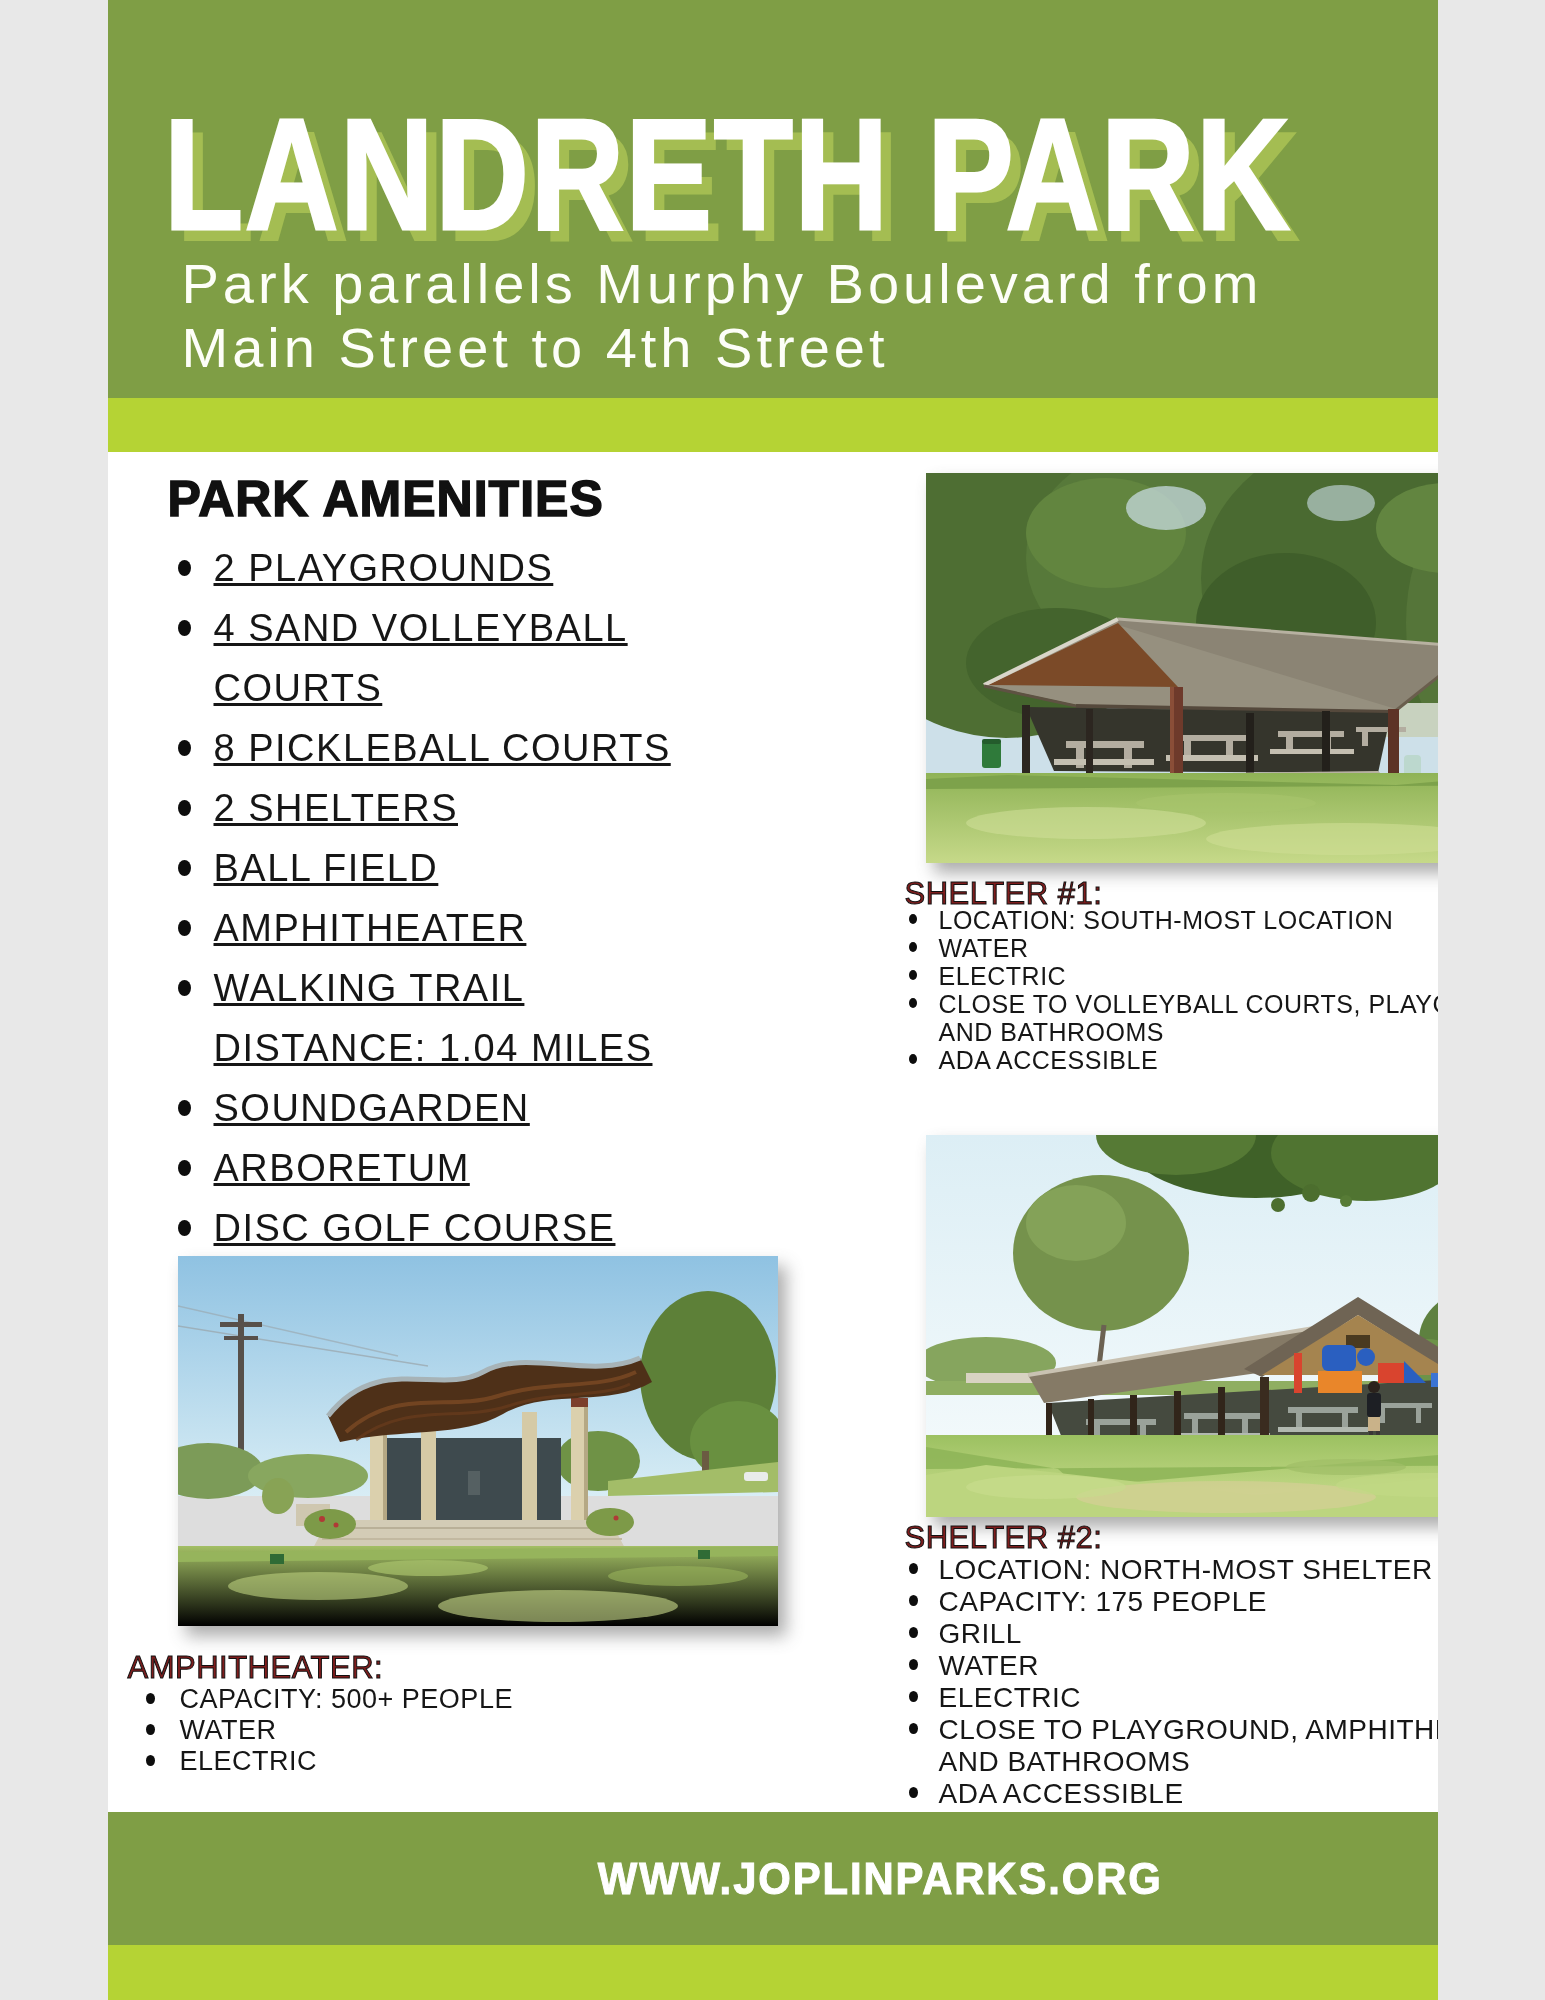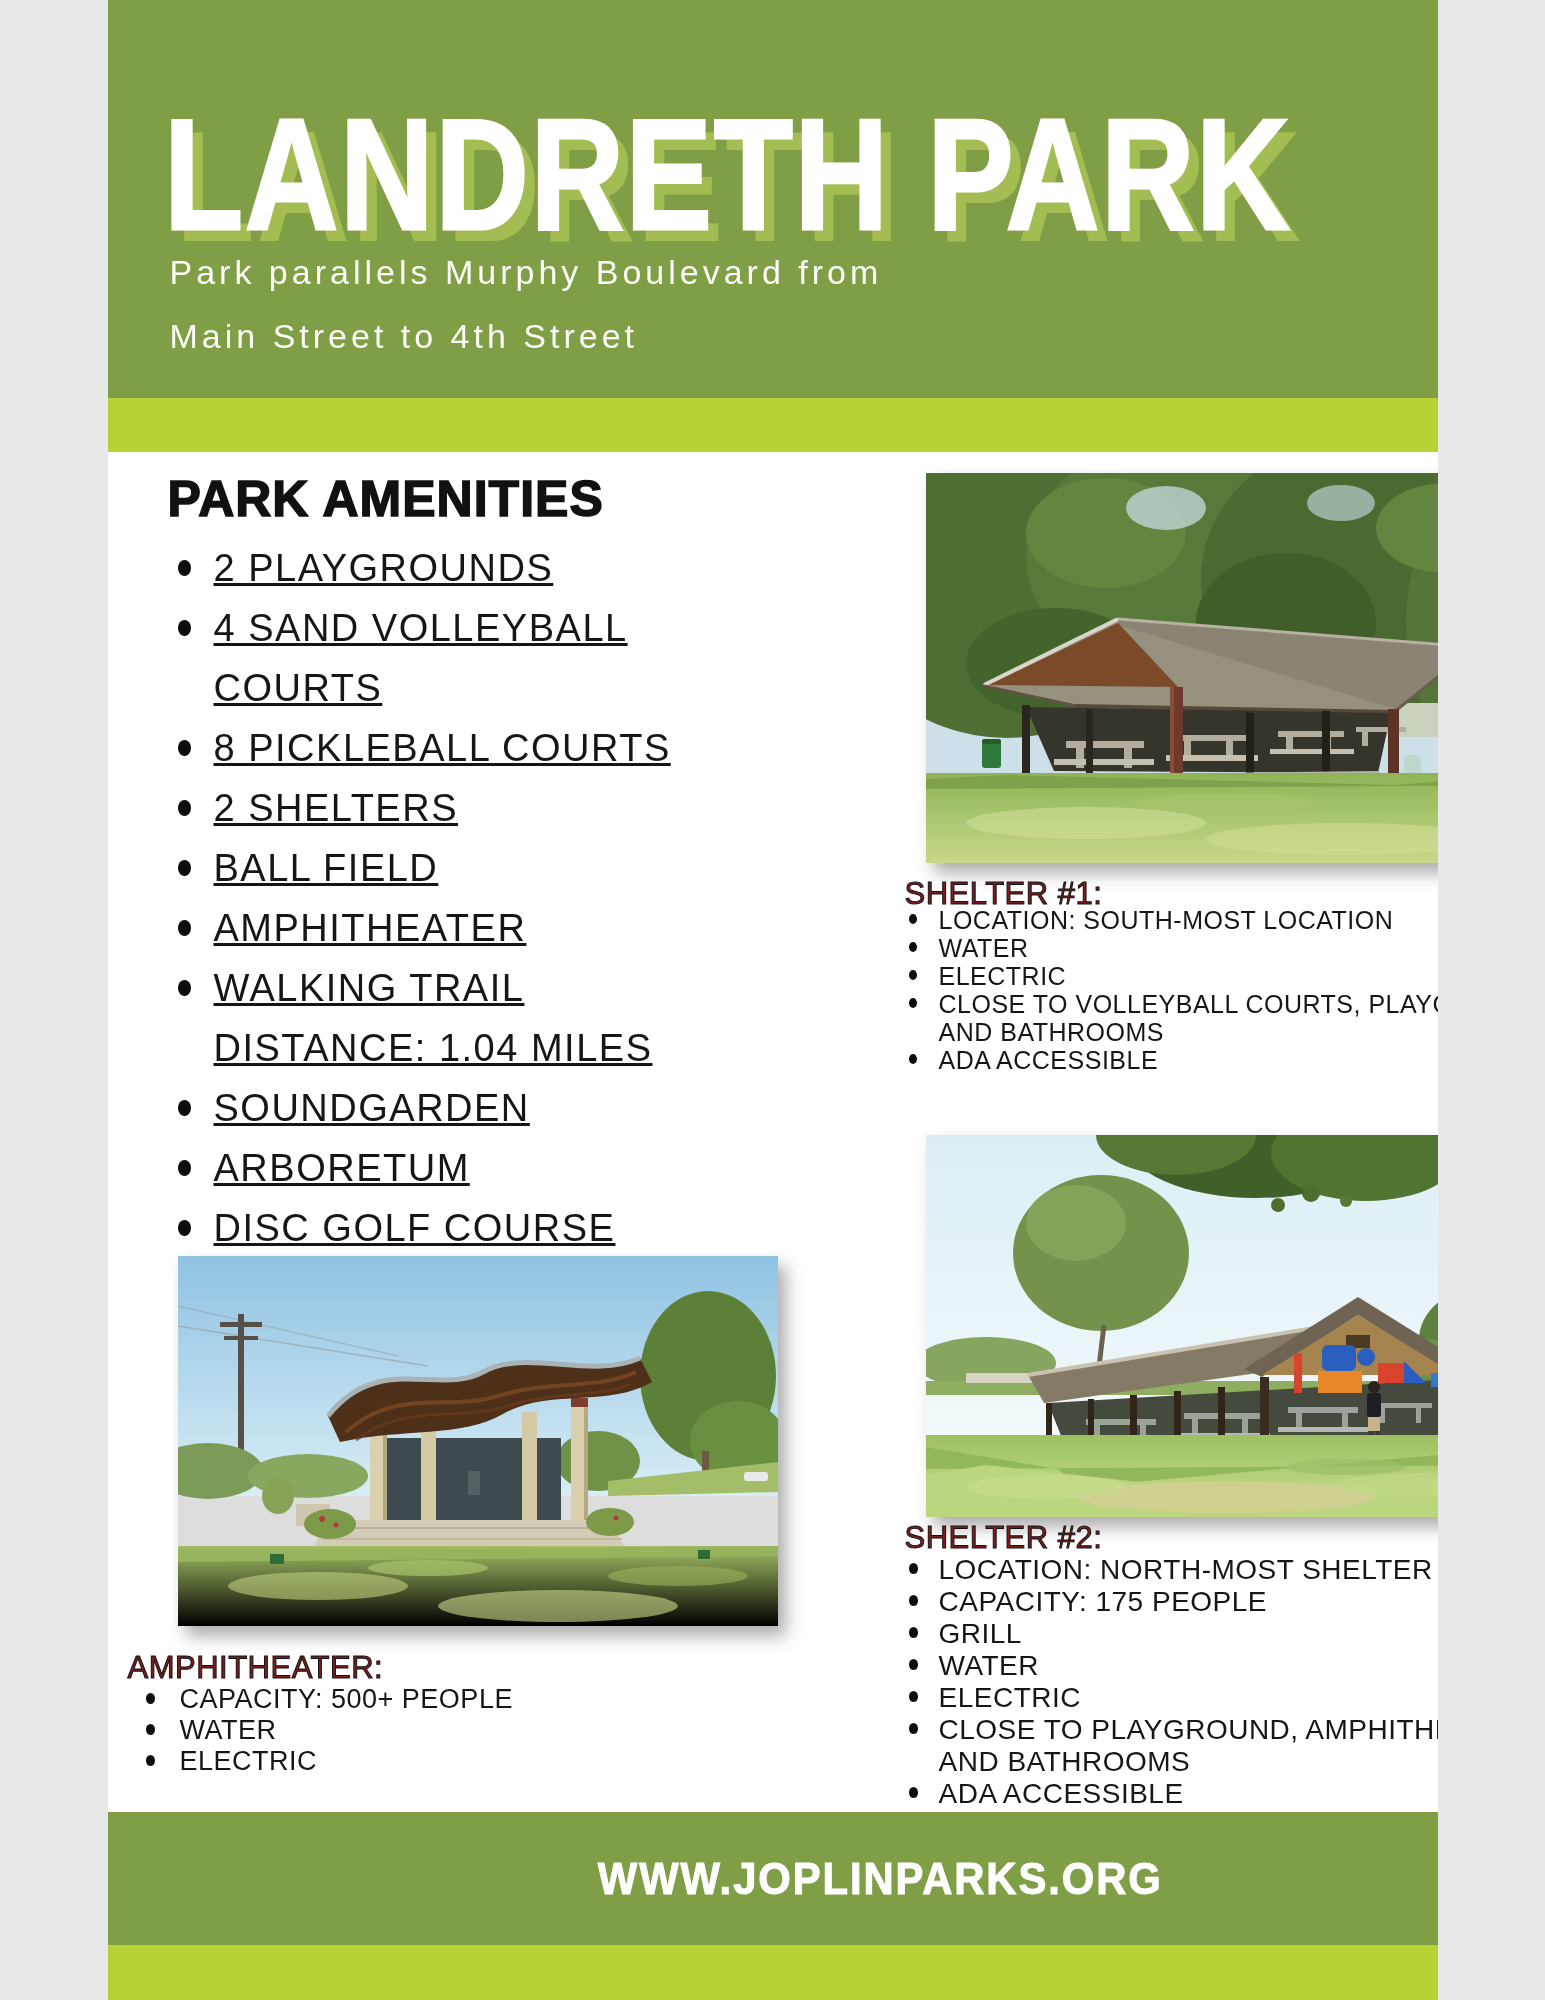--- a/index.html
+++ b/index.html
@@ -13,22 +13,22 @@
   .header{position:absolute;left:0;top:0;width:1545px;height:398px;background:#7f9e45;}
   .hero-title{
     position:absolute;left:56px;top:92px;margin:0;
     font-size:158px;font-weight:700;line-height:1.05;color:#ffffff;
     letter-spacing:2px;white-space:nowrap;
     transform:scaleX(0.82);transform-origin:left top;
     -webkit-text-stroke:3px #ffffff;
     text-shadow:14px 12px 0 #a4bd52;
   }
   .hero-sub{
-    position:absolute;left:62px;top:240px;margin:0;
-    font-size:34px;font-weight:400;color:#fdfef8;
+    position:absolute;left:62px;top:240px;margin:12px;
+    font-size:56px;font-weight:400;color:#fdfef8;
     letter-spacing:4px;line-height:64px;
   }
   .hero-sub span{display:block;}
   .stripe-top{position:absolute;left:0;top:398px;width:1545px;height:54px;background:#b5d334;}
   .stripe-bottom{position:absolute;left:0;top:1945px;width:1545px;height:55px;background:#b5d334;}
   
   .footer-band{
     position:absolute;left:0;top:1812px;width:1545px;height:133px;background:#7f9e45;
     display:flex;align-items:center;justify-content:center;
   }

